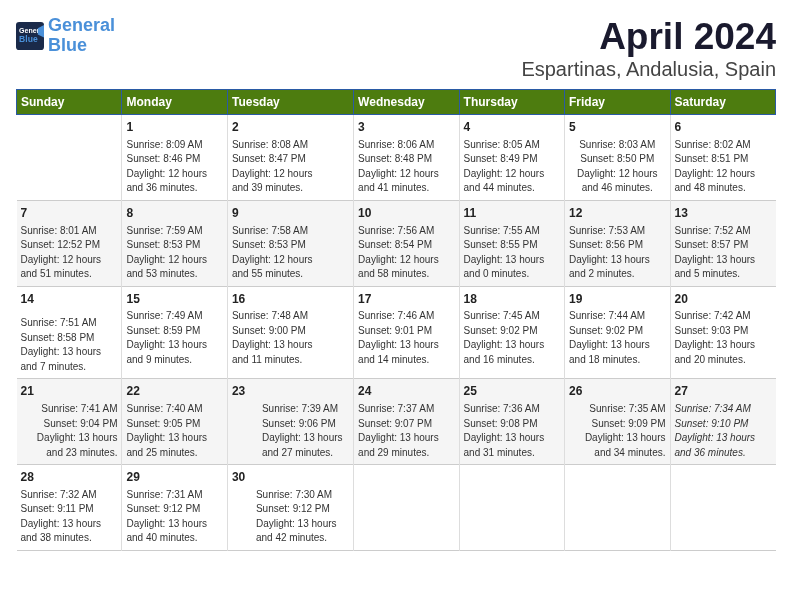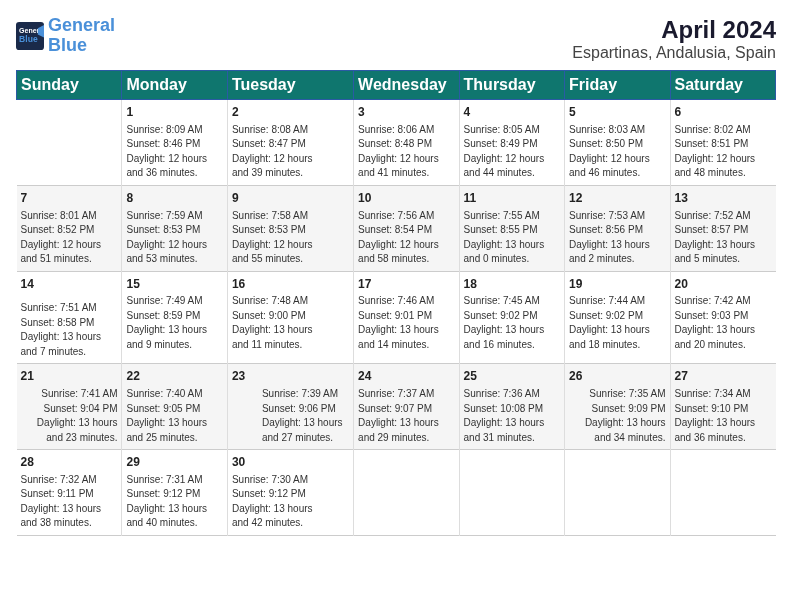--- a/index.html
+++ b/index.html
@@ -31,39 +31,39 @@
       color: #4a90d9;
     }
     .logo-icon {
       width: 28px;
       height: 28px;
     }
     .title-block {
       text-align: right;
     }
     .main-title {
-      font-size: 24px;
+      font-size: 37px;
       font-weight: bold;
       color: #1a1a2e;
     }
     .subtitle {
-      font-size: 16px;
+      font-size: 20px;
       color: #444;
     }
     table {
       width: 100%;
       border-collapse: collapse;
       font-size: 10.5px;
     }
     thead tr th {
-      background: #0f766e;
+      background: #4d7c0f;
       color: #fff;
       padding: 5px 4px;
       text-align: left;
-      font-size: 16px;
+      font-size: 12px;
       font-weight: bold;
       border: 1px solid #2a5aa4;
     }
     tbody tr {
       border-bottom: 1px solid #ccc;
     }
     tbody tr:nth-child(odd) {
       background: #fff;
     }
     tbody tr:nth-child(even) {
@@ -158,38 +158,38 @@
         </td>
         <td>
           <span class="day-num">4</span>
           <div class="cell-content" style="white-space: pre-line;">Sunrise: 8:05 AM
 Sunset: 8:49 PM
 Daylight: 12 hours
 and 44 minutes.</div>
         </td>
         <td>
           <span class="day-num">5</span>
-          <div class="cell-content" style="white-space: pre-line;">Sunrise: 8:03 AM
+          <div class="cell-content" style="white-space: pre-line; text-align: center;">Sunrise: 8:03 AM
 Sunset: 8:50 PM
 Daylight: 12 hours
 and 46 minutes.</div>
         </td>
         <td>
           <span class="day-num">6</span>
           <div class="cell-content" style="white-space: pre-line;">Sunrise: 8:02 AM
 Sunset: 8:51 PM
 Daylight: 12 hours
 and 48 minutes.</div>
         </td>
       </tr>
       <tr class="week-row">
         <td>
           <span class="day-num">7</span>
           <div class="cell-content" style="white-space: pre-line;">Sunrise: 8:01 AM
-Sunset: 8:52 PM
+Sunset: 12:52 PM
 Daylight: 12 hours
 and 51 minutes.</div>
         </td>
         <td>
           <span class="day-num">8</span>
           <div class="cell-content" style="white-space: pre-line;">Sunrise: 7:59 AM
 Sunset: 8:53 PM
 Daylight: 12 hours
 and 53 minutes.</div>
         </td>
@@ -305,34 +305,34 @@
         <td>
           <span class="day-num">24</span>
           <div class="cell-content" style="white-space: pre-line;">Sunrise: 7:37 AM
 Sunset: 9:07 PM
 Daylight: 13 hours
 and 29 minutes.</div>
         </td>
         <td>
           <span class="day-num">25</span>
           <div class="cell-content" style="white-space: pre-line;">Sunrise: 7:36 AM
-Sunset: 10:08 PM
+Sunset: 9:08 PM
 Daylight: 13 hours
 and 31 minutes.</div>
         </td>
         <td>
           <span class="day-num">26</span>
           <div class="cell-content" style="white-space: pre-line; text-align: right;">Sunrise: 7:35 AM
 Sunset: 9:09 PM
 Daylight: 13 hours
 and 34 minutes.</div>
         </td>
         <td>
           <span class="day-num">27</span>
-          <div class="cell-content" style="white-space: pre-line;">Sunrise: 7:34 AM
+          <div class="cell-content" style="white-space: pre-line; font-style: italic;">Sunrise: 7:34 AM
 Sunset: 9:10 PM
 Daylight: 13 hours
 and 36 minutes.</div>
         </td>
       </tr>
       <tr class="last-row">
         <td>
           <span class="day-num">28</span>
           <div class="cell-content" style="white-space: pre-line;">Sunrise: 7:32 AM
 Sunset: 9:11 PM
@@ -341,21 +341,21 @@
         </td>
         <td>
           <span class="day-num">29</span>
           <div class="cell-content" style="white-space: pre-line;">Sunrise: 7:31 AM
 Sunset: 9:12 PM
 Daylight: 13 hours
 and 40 minutes.</div>
         </td>
         <td>
           <span class="day-num">30</span>
-          <div class="cell-content" style="white-space: pre-line;">Sunrise: 7:30 AM
+          <div class="cell-content" style="white-space: pre-line; margin-left: 24px;">Sunrise: 7:30 AM
 Sunset: 9:12 PM
 Daylight: 13 hours
 and 42 minutes.</div>
         </td>
         <td></td>
         <td></td>
         <td></td>
         <td></td>
       </tr>
     </tbody>

